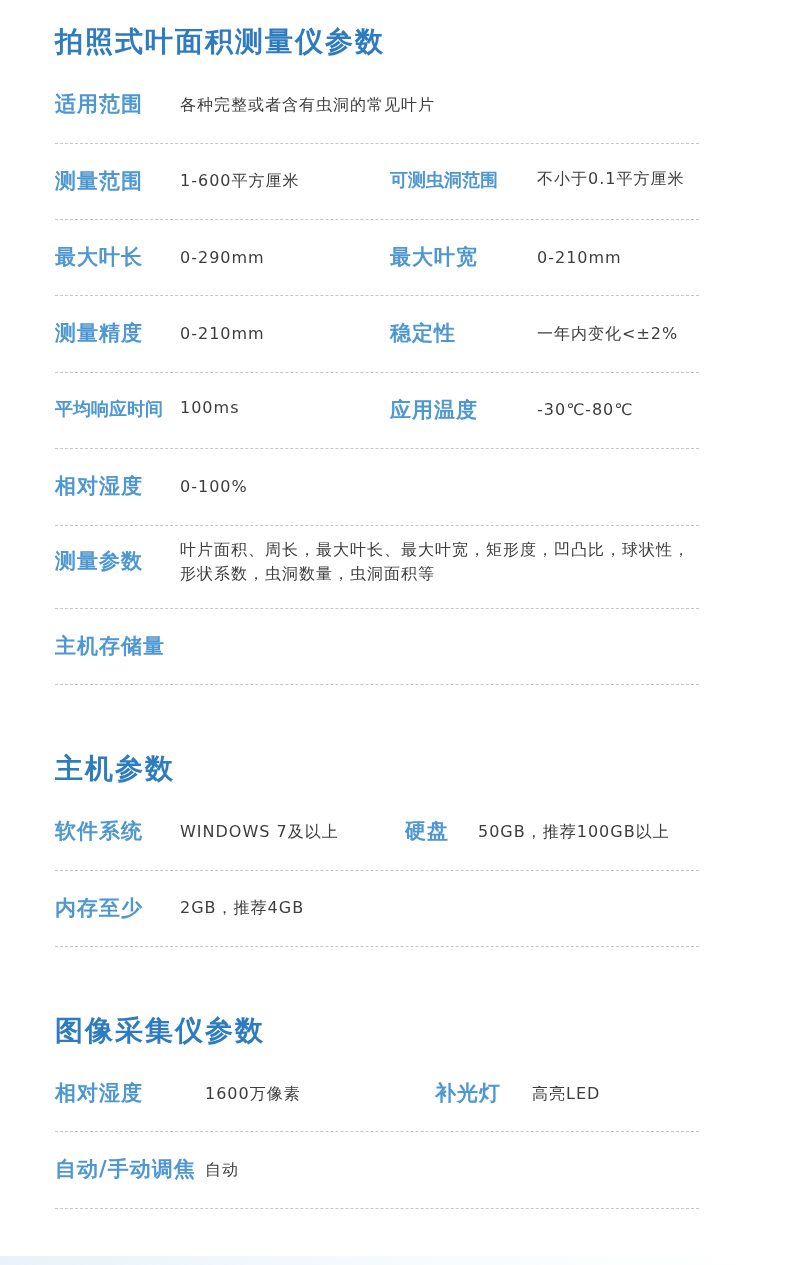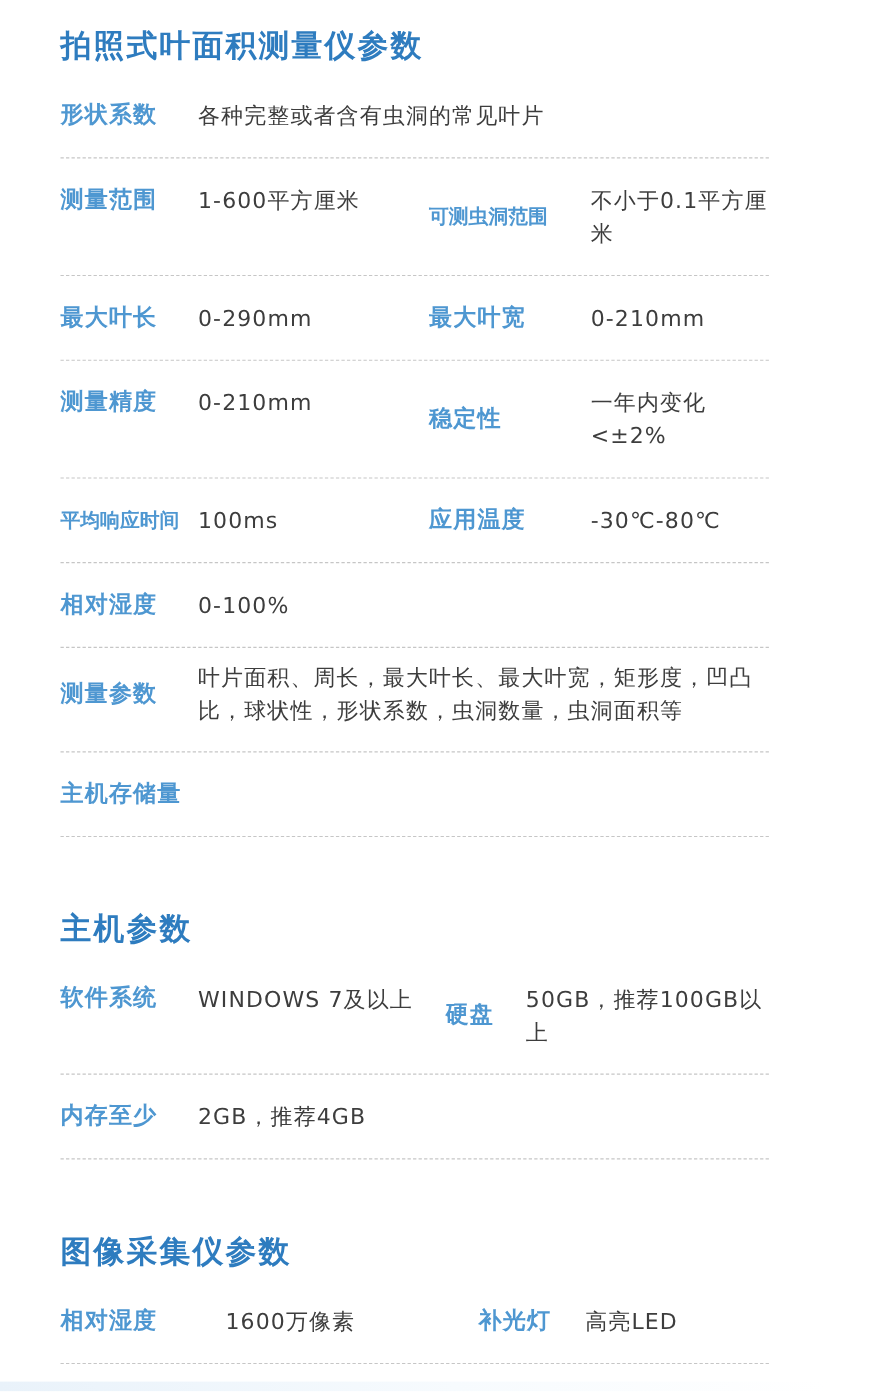--- a/index.html
+++ b/index.html
@@ -42,21 +42,21 @@
     font-weight: bold;
     font-size: 21px;
     letter-spacing: 1px;
     line-height: 1.4;
     flex: 0 0 auto;
   }
   .label.small { font-size: 18px; letter-spacing: 0; }
   .cell-0 .label { min-width: 125px; }
   .value {
     color: #3d3d3d;
-    font-size: 20px;
+    font-size: 16px;
     letter-spacing: 1px;
     line-height: 1.5;
   }
   
   .sec-0 .cell-1 .label { min-width: 147px; }
   .sec-1 .cell-1 { padding-left: 15px; }
   .sec-1 .cell-1 .label { min-width: 73px; }
   .sec-2 .cell-1 { padding-left: 45px; }
   .sec-2 .cell-1 .label { min-width: 97px; }
   .sec-2 .cell-0 .label { min-width: 150px; }
@@ -71,21 +71,21 @@
 </style>
 </head>
 <body>
 
 <div class="page">
   <div id="sections">
       <div class="section sec-0">
         <h2 class="section-title">拍照式叶面积测量仪参数</h2>
         <div class="row">
           <div class="cell cell-0 cell-single">
-            <span class="label">形状系数</span>
+            <span class="label">适用范围</span>
             <span class="value">各种完整或者含有虫洞的常见叶片</span>
           </div>
         </div>
         <div class="row">
           <div class="cell cell-0">
             <span class="label">测量范围</span>
             <span class="value">1-600平方厘米</span>
           </div>
           <div class="cell cell-1">
             <span class="label small">可测虫洞范围</span>

